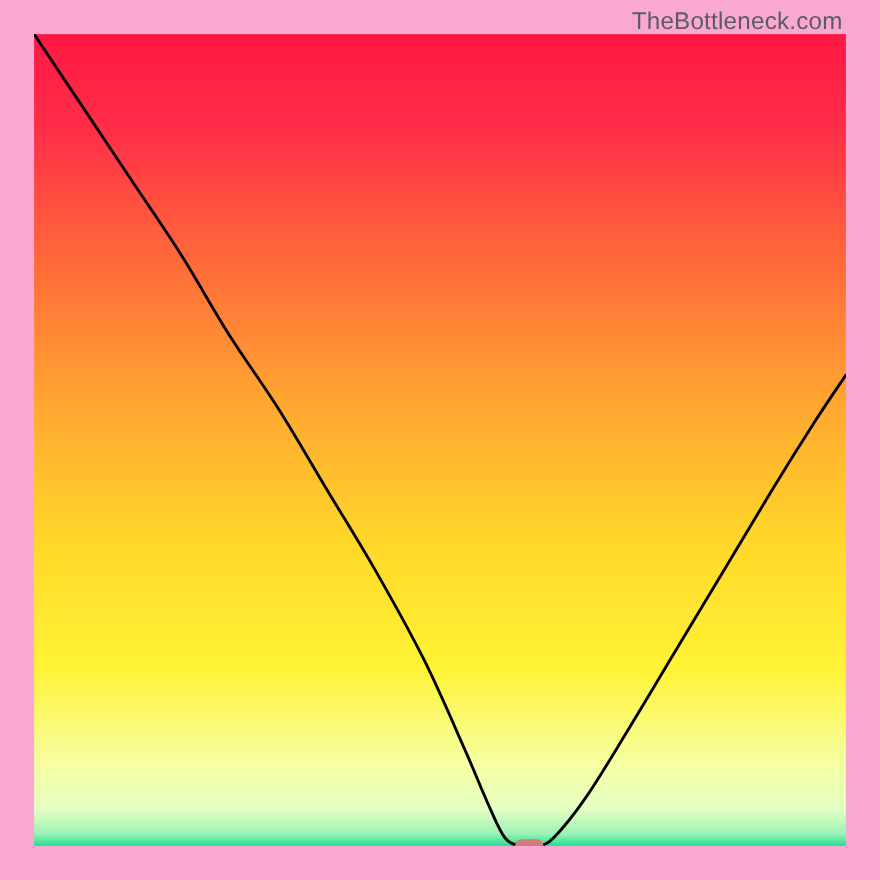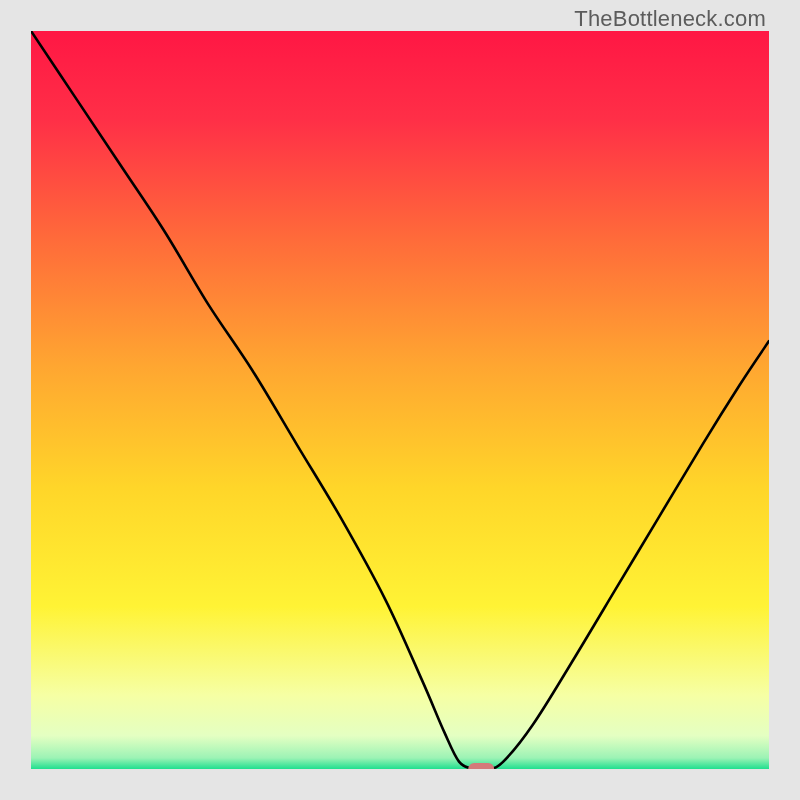--- a/index.html
+++ b/index.html
@@ -8,21 +8,21 @@
     width:800px;
     height:800px;
     background:#000;
     font-family:Arial,Helvetica,sans-serif;
     overflow:hidden;
   }
   .frame{
     position:absolute;
     left:0;top:0;
     width:800px;height:800px;
-    background:#e5e5e5;
+    background:#f9a8d4;
   }
   .plot{
     position:absolute;
     left:31px;
     top:31px;
     width:738px;
     height:738px;
     overflow:hidden;
   }
   .plot svg{

